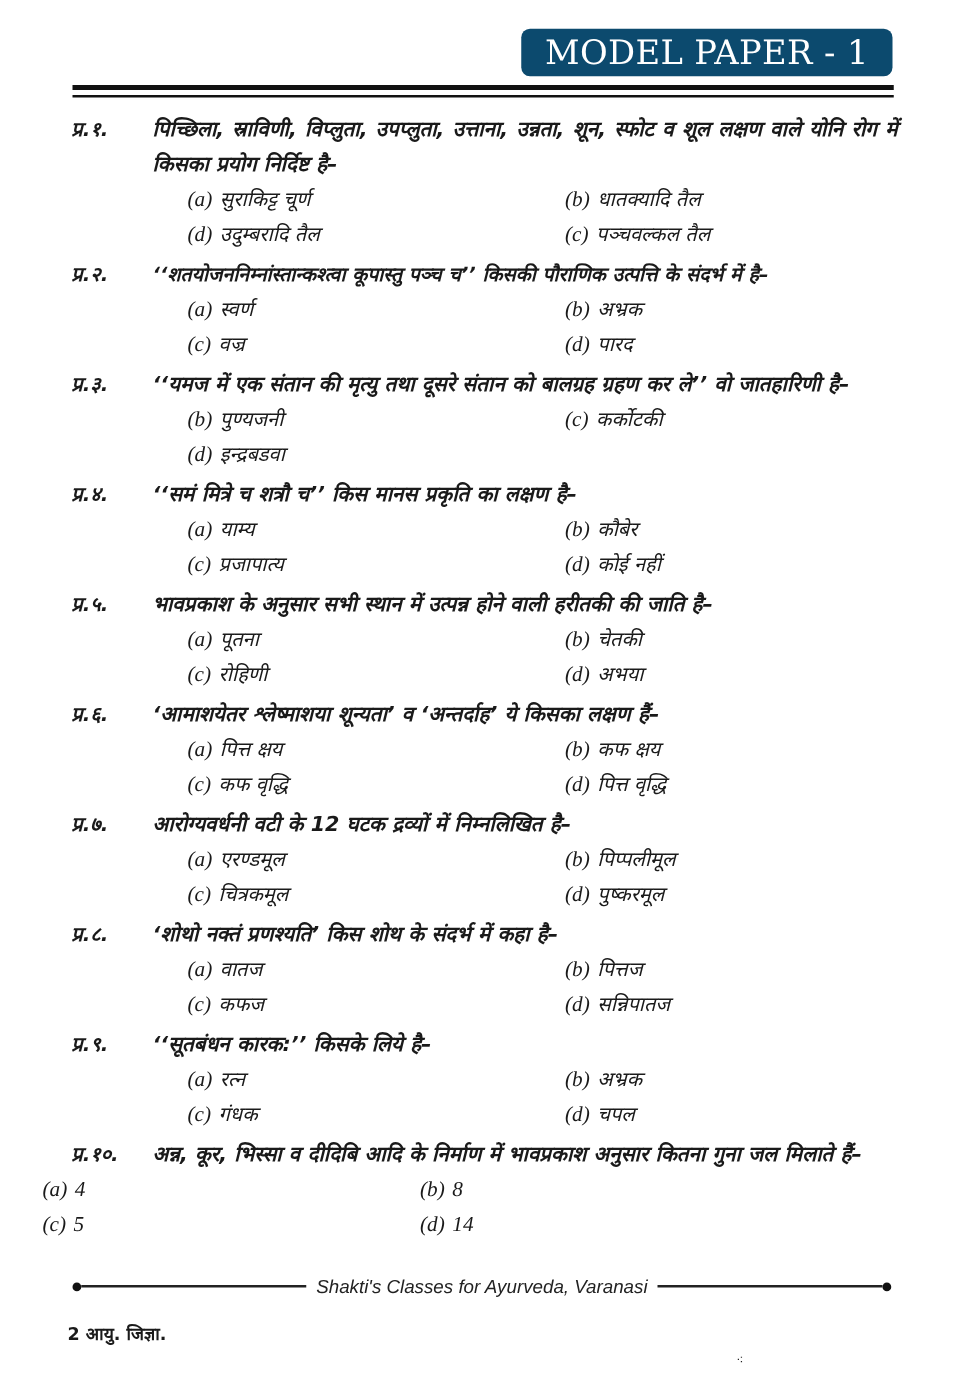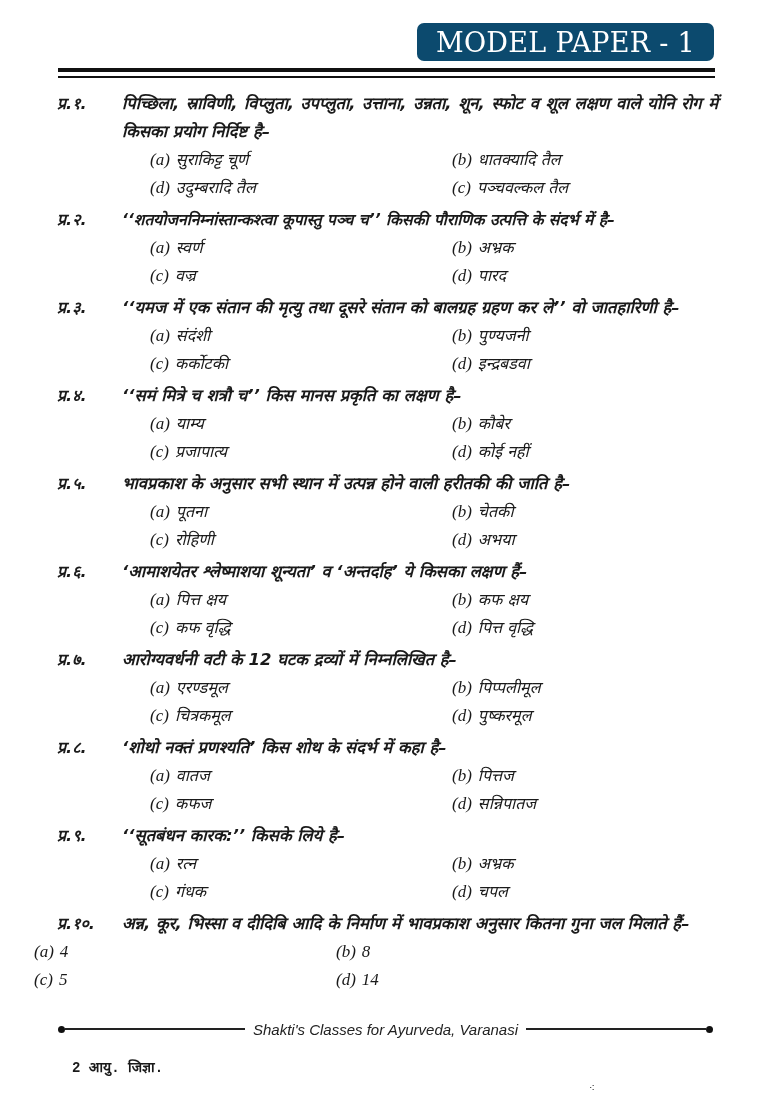--- a/index.html
+++ b/index.html
@@ -34,21 +34,21 @@
     position: absolute; left: 58px; top: 1022px; width: 655px; height: 14px;
     display: flex; align-items: center;
   }
   .footer-line .dot { width: 7px; height: 7px; border-radius: 50%; background: #111; flex: none; }
   .footer-line .line { flex: 1; height: 1.5px; background: #222; }
   .footer-line .brand {
     flex: none; padding: 0 8px; font-family: Liberation Sans, sans-serif;
     font-style: italic; font-size: 15px; color: #222;
   }
   .page-num {
-    position: absolute; left: 72px; top: 1057px; font-size: 14px; font-weight: bold; font-family: Liberation Mono, monospace;
+    position: absolute; left: 54px; top: 1057px; font-size: 14px; font-weight: bold;
   }
   .speck { position: absolute; left: 589px; top: 1083px; font-size: 10px; color: #222; }
 </style>
 </head>
 <body>
 
 <div class="title-box">
   <span>MODEL PAPER - 1</span>
 </div>
 <div class="rule-thick"></div>
@@ -75,21 +75,20 @@
       <div class="opt"><span class="opt-key">(b)</span><span>अभ्रक</span></div>
       <div class="opt"><span class="opt-key">(c)</span><span>वज्र</span></div>
       <div class="opt"><span class="opt-key">(d)</span><span>पारद</span></div>
     </div>
   </div>
 
   <div class="q">
     <div class="q-num">प्र.३.</div>
     <div class="q-text">‘‘यमज में एक संतान की मृत्यु तथा दूसरे संतान को बालग्रह ग्रहण कर ले’’ वो जातहारिणी है–</div>
     <div class="opts">
-      <div class="opt"><span class="opt-key">(a)</span><span>संदंशी</span></div>
       <div class="opt"><span class="opt-key">(b)</span><span>पुण्यजनी</span></div>
       <div class="opt"><span class="opt-key">(c)</span><span>कर्कोटकी</span></div>
       <div class="opt"><span class="opt-key">(d)</span><span>इन्द्रबडवा</span></div>
     </div>
   </div>
 
   <div class="q">
     <div class="q-num">प्र.४.</div>
     <div class="q-text">‘‘समं मित्रे च शत्रौ च’’ किस मानस प्रकृति का लक्षण है–</div>
     <div class="opts">

